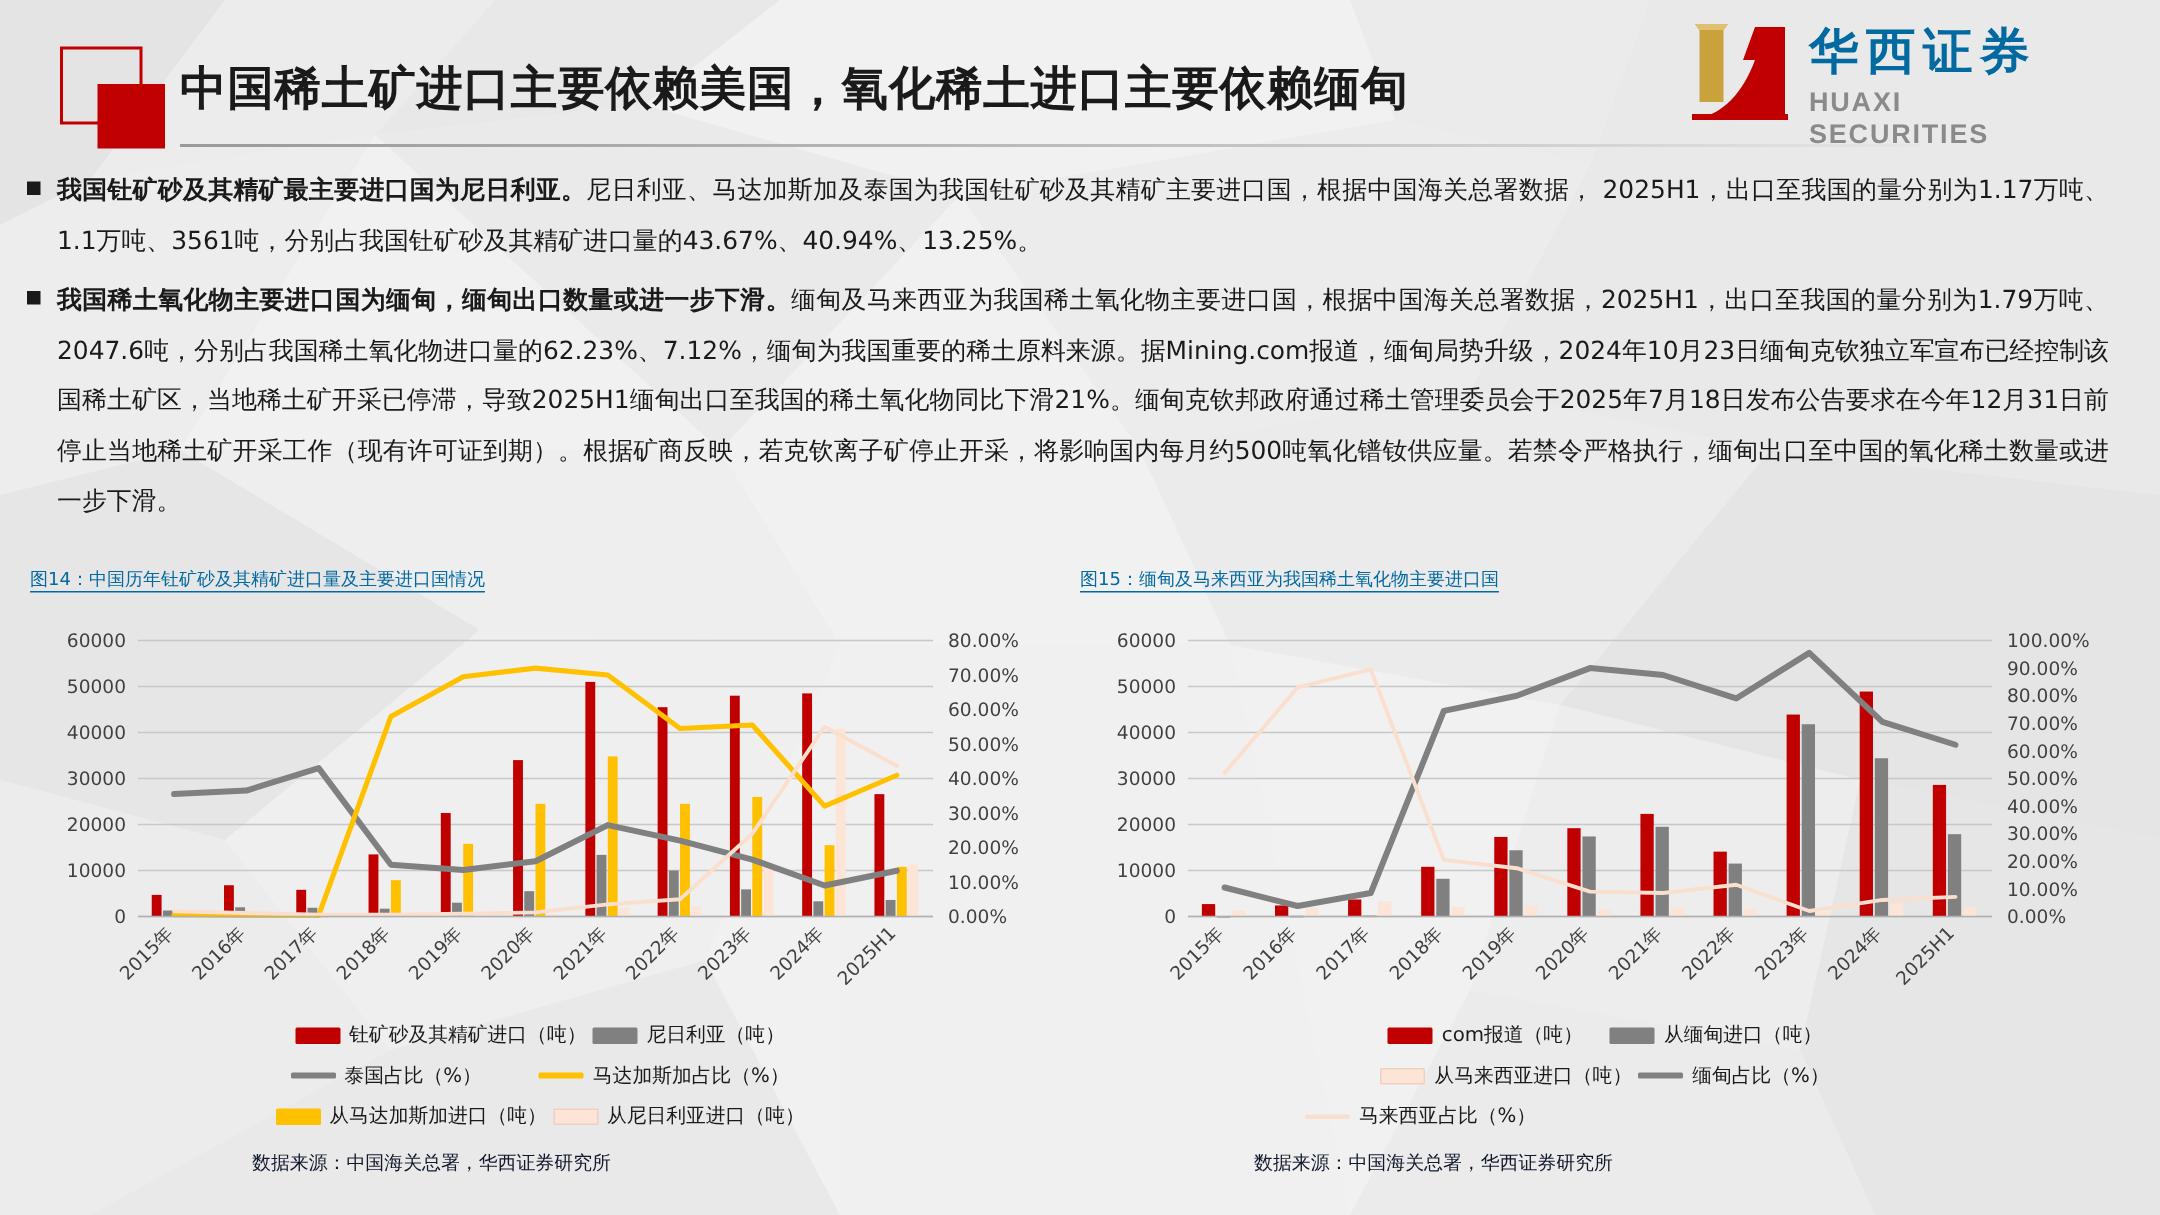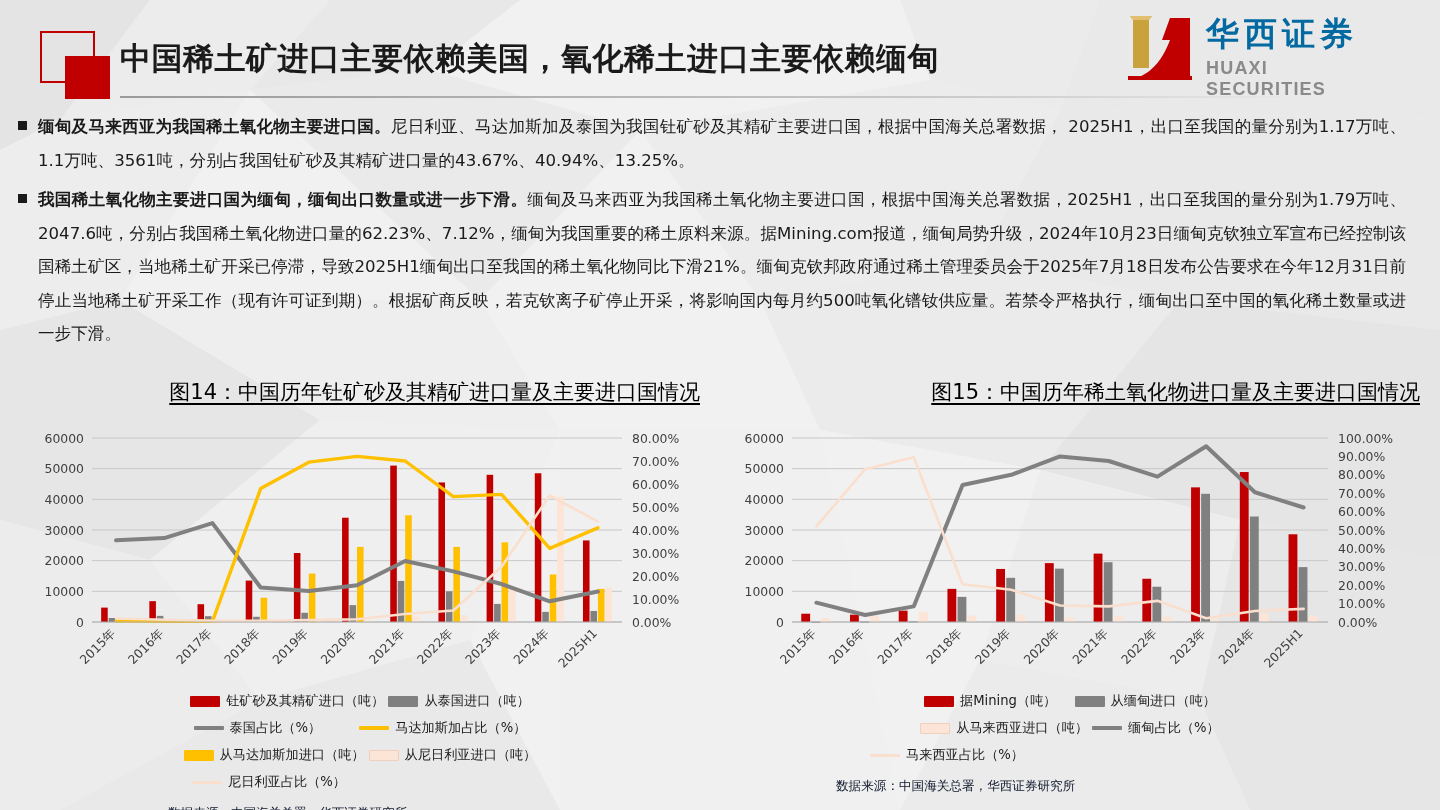--- a/index.html
+++ b/index.html
@@ -62,21 +62,21 @@
     font-family: "DejaVu Sans", "Liberation Sans", sans-serif;
   }
   .bullet p b { font-weight: bold; }
 
   
   .panel { position: absolute; z-index: 2; }
   .panel-left  { left: 20px;  top: 378px; width: 680px; height: 420px; }
   .panel-right { left: 720px; top: 378px; width: 700px; height: 420px; }
 
   .fig-title {
-    text-align: right; font-size: 21px; color: #000000;
+    text-align: left; font-size: 12px; color: #0369a1;
     text-decoration: underline; text-underline-offset: 4px;
     font-family: "DejaVu Sans", "Liberation Sans", sans-serif;
     white-space: nowrap;
   }
 
   .plot-wrap { position: relative; margin-top: 24px; height: 220px; }
   .plot-wrap svg { display: block; }
 
   
   .legend { margin-top: 42px; font-size: 13.2px; color: #1a1a1a;
@@ -145,21 +145,21 @@
       <path d="M30 10 V58 H42 V34 Z" fill="#ffffff" opacity="0"></path>
     </svg>
     <div class="logo-cn">华西证券</div>
     <div class="logo-en">HUAXI SECURITIES</div>
   </div>
 </div>
 
 <div class="body-text">
   <div class="bullet">
     <span class="marker"></span>
-    <p><b>缅甸及马来西亚为我国稀土氧化物主要进口国。</b><span>尼日利亚、马达加斯加及泰国为我国钍矿砂及其精矿主要进口国，根据中国海关总署数据， 2025H1，出口至我国的量分别为1.17万吨、1.1万吨、3561吨，分别占我国钍矿砂及其精矿进口量的43.67%、40.94%、13.25%。</span></p>
+    <p><b>我国钍矿砂及其精矿最主要进口国为尼日利亚。</b><span>尼日利亚、马达加斯加及泰国为我国钍矿砂及其精矿主要进口国，根据中国海关总署数据， 2025H1，出口至我国的量分别为1.17万吨、1.1万吨、3561吨，分别占我国钍矿砂及其精矿进口量的43.67%、40.94%、13.25%。</span></p>
   </div>
   <div class="bullet">
     <span class="marker"></span>
     <p><b>我国稀土氧化物主要进口国为缅甸，缅甸出口数量或进一步下滑。</b><span>缅甸及马来西亚为我国稀土氧化物主要进口国，根据中国海关总署数据，2025H1，出口至我国的量分别为1.79万吨、2047.6吨，分别占我国稀土氧化物进口量的62.23%、7.12%，缅甸为我国重要的稀土原料来源。据Mining.com报道，缅甸局势升级，2024年10月23日缅甸克钦独立军宣布已经控制该国稀土矿区，当地稀土矿开采已停滞，导致2025H1缅甸出口至我国的稀土氧化物同比下滑21%。缅甸克钦邦政府通过稀土管理委员会于2025年7月18日发布公告要求在今年12月31日前停止当地稀土矿开采工作（现有许可证到期）。根据矿商反映，若克钦离子矿停止开采，将影响国内每月约500吨氧化镨钕供应量。若禁令严格执行，缅甸出口至中国的氧化稀土数量或进一步下滑。</span></p>
   </div>
 </div>
 
 <div class="panel panel-left">
   <div class="fig-title">图14：中国历年钍矿砂及其精矿进口量及主要进口国情况</div>
   <div class="plot-wrap">
@@ -271,21 +271,21 @@
       </svg>
   </div>
   <div class="legend">
     <div class="legend-row">
       <span class="legend-item">
         <i class="swatch" style="background:#c00000"></i>
         <span>钍矿砂及其精矿进口（吨）</span>
       </span>
       <span class="legend-item">
         <i class="swatch" style="background:#808080"></i>
-        <span>从泰国进口（吨）</span>
+        <span>尼日利亚（吨）</span>
       </span>
     </div>
     <div class="legend-row">
       <span class="legend-item">
         <i class="swatch line" style="background:#808080"></i>
         <span>泰国占比（%）</span>
       </span>
       <span class="legend-item" style="margin-left:34px">
         <i class="swatch line" style="background:#ffc000"></i>
         <span>马达加斯加占比（%）</span>
@@ -294,32 +294,26 @@
     <div class="legend-row">
       <span class="legend-item">
         <i class="swatch" style="background:#ffc000"></i>
         <span>从马达加斯加进口（吨）</span>
       </span>
       <span class="legend-item">
         <i class="swatch" style="background:#fce4d6;border:1px solid #f0d0bd"></i>
         <span>从尼日利亚进口（吨）</span>
       </span>
     </div>
-    <div class="legend-row" style="justify-content:flex-start;padding-left:172px">
-      <span class="legend-item">
-        <i class="swatch line" style="background:#fadfce;height:3px"></i>
-        <span>尼日利亚占比（%）</span>
-      </span>
-    </div>
   </div>
   <div class="source source-left">数据来源：中国海关总署，华西证券研究所</div>
 </div>
 
 <div class="panel panel-right">
-  <div class="fig-title">图15：中国历年稀土氧化物进口量及主要进口国情况</div>
+  <div class="fig-title">图15：缅甸及马来西亚为我国稀土氧化物主要进口国</div>
   <div class="plot-wrap">
     <svg id="svg-fig15" width="700" height="250" viewBox="0 0 700 250" xmlns="http://www.w3.org/2000/svg">
         <line x1="72" y1="192" x2="608" y2="192" stroke="#c8c8c8" stroke-width="1"></line>
         <text x="64" y="196.5" text-anchor="end" class="tick">0</text>
         <line x1="72" y1="161.33333333333334" x2="608" y2="161.33333333333334" stroke="#c8c8c8" stroke-width="1"></line>
         <text x="64" y="165.83333333333334" text-anchor="end" class="tick">10000</text>
         <line x1="72" y1="130.66666666666669" x2="608" y2="130.66666666666669" stroke="#c8c8c8" stroke-width="1"></line>
         <text x="64" y="135.16666666666669" text-anchor="end" class="tick">20000</text>
         <line x1="72" y1="100" x2="608" y2="100" stroke="#c8c8c8" stroke-width="1"></line>
         <text x="64" y="104.5" text-anchor="end" class="tick">30000</text>
@@ -408,21 +402,21 @@
         </g>
         <g transform="translate(583.6,204.0) rotate(-45)">
           <text x="0" y="0" text-anchor="end" class="xtick">2025H1</text>
         </g>
       </svg>
   </div>
   <div class="legend">
     <div class="legend-row">
       <span class="legend-item">
         <i class="swatch" style="background:#c00000"></i>
-        <span>据Mining（吨）</span>
+        <span>com报道（吨）</span>
       </span>
       <span class="legend-item" style="margin-left:14px">
         <i class="swatch" style="background:#808080"></i>
         <span>从缅甸进口（吨）</span>
       </span>
     </div>
     <div class="legend-row">
       <span class="legend-item">
         <i class="swatch" style="background:#fce4d6;border:1px solid #f0d0bd"></i>
         <span>从马来西亚进口（吨）</span>

